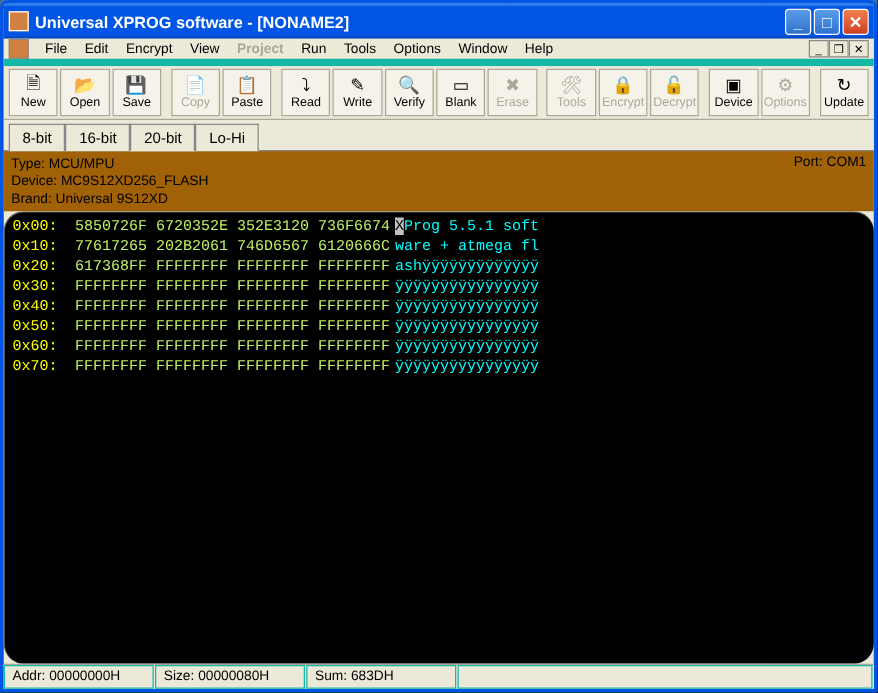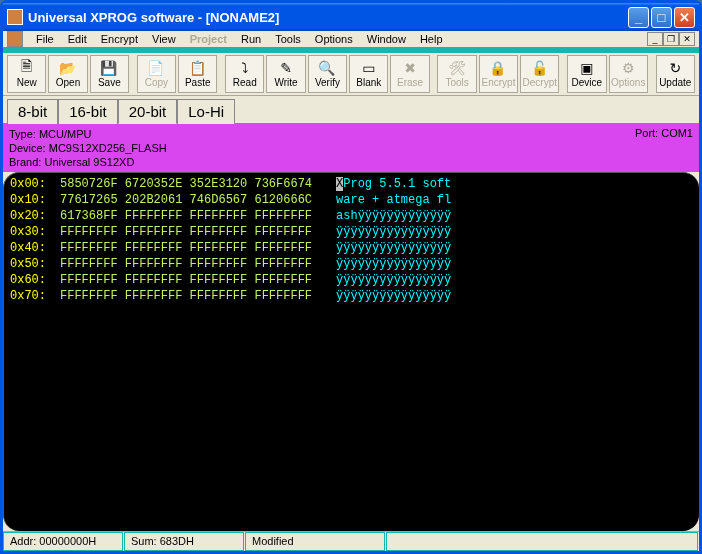--- a/index.html
+++ b/index.html
@@ -119,32 +119,32 @@
   padding: 2px 4px 0 4px;
   background: #ece9d8;
   gap: 0;
 }
 .tab {
   padding: 3px 10px;
   border: 1px solid #888;
   border-bottom: none;
   background: #ece9d8;
   cursor: pointer;
-  font-size: 15px;
+  font-size: 12px;
   position: relative;
   top: 1px;
 }
 .tab.active {
   background: #ece9d8;
   border-bottom: 1px solid #ece9d8;
   font-weight: normal;
   z-index: 2;
 }
 .infobar {
-  background: #d946ef;
+  background: #a16207;
   border-top: 1px solid #888;
   display: flex;
   padding: 3px 6px;
   font-size: 11px;
 }
 .infobar .left { flex: 1; line-height: 14px; }
 .infobar .right { }
 .hexarea {
   flex: 1;
   background: #000;
@@ -153,21 +153,21 @@
   padding: 4px 6px;
   overflow: hidden;
   white-space: pre;
   border-top: 1px solid #555;
   border-left: 1px solid #555;
   border-radius: 16px;
 }
 .hexrow { display: flex; height: 16px; }
 .hx-addr { color: #ffff00; width: 50px; }
 .hx-hex { color: #bef264; }
-.hx-ascii { color: #00ffff; margin-left: 24px; }
+.hx-ascii { color: #00ffff; margin-left: 4px; }
 .hx-cursor {
   background: #c0c0c0;
   color: #000;
 }
 .statusbar {
   height: 20px;
   background: #ece9d8;
   display: flex;
   border-top: 1px solid #aca899;
 }
@@ -304,18 +304,18 @@
       <div>Device: MC9S12XD256_FLASH</div>
       <div>Brand: Universal 9S12XD</div>
     </div>
     <div class="right">Port: COM1</div>
   </div>
 
   <div class="hexarea" id="hexarea"><div class="hexrow"><span class="hx-addr">0x00:</span><span class="hx-hex">5850726F 6720352E 352E3120 736F6674</span><span class="hx-ascii"><span class="hx-cursor">X</span>Prog 5.5.1 soft</span></div><div class="hexrow"><span class="hx-addr">0x10:</span><span class="hx-hex">77617265 202B2061 746D6567 6120666C</span><span class="hx-ascii">ware + atmega fl</span></div><div class="hexrow"><span class="hx-addr">0x20:</span><span class="hx-hex">617368FF FFFFFFFF FFFFFFFF FFFFFFFF</span><span class="hx-ascii">ashÿÿÿÿÿÿÿÿÿÿÿÿÿ</span></div><div class="hexrow"><span class="hx-addr">0x30:</span><span class="hx-hex">FFFFFFFF FFFFFFFF FFFFFFFF FFFFFFFF</span><span class="hx-ascii">ÿÿÿÿÿÿÿÿÿÿÿÿÿÿÿÿ</span></div><div class="hexrow"><span class="hx-addr">0x40:</span><span class="hx-hex">FFFFFFFF FFFFFFFF FFFFFFFF FFFFFFFF</span><span class="hx-ascii">ÿÿÿÿÿÿÿÿÿÿÿÿÿÿÿÿ</span></div><div class="hexrow"><span class="hx-addr">0x50:</span><span class="hx-hex">FFFFFFFF FFFFFFFF FFFFFFFF FFFFFFFF</span><span class="hx-ascii">ÿÿÿÿÿÿÿÿÿÿÿÿÿÿÿÿ</span></div><div class="hexrow"><span class="hx-addr">0x60:</span><span class="hx-hex">FFFFFFFF FFFFFFFF FFFFFFFF FFFFFFFF</span><span class="hx-ascii">ÿÿÿÿÿÿÿÿÿÿÿÿÿÿÿÿ</span></div><div class="hexrow"><span class="hx-addr">0x70:</span><span class="hx-hex">FFFFFFFF FFFFFFFF FFFFFFFF FFFFFFFF</span><span class="hx-ascii">ÿÿÿÿÿÿÿÿÿÿÿÿÿÿÿÿ</span></div></div>
 
   <div class="statusbar">
     <div class="status-cell addr">Addr: 00000000H</div>
+    <div class="status-cell size">Size: 00000080H</div>
     <div class="status-cell sum">Sum: 683DH</div>
-    <div class="status-cell mod">Modified</div>
     <div class="status-cell fill"></div>
   </div>
 
 </div>
 
 </body></html>

